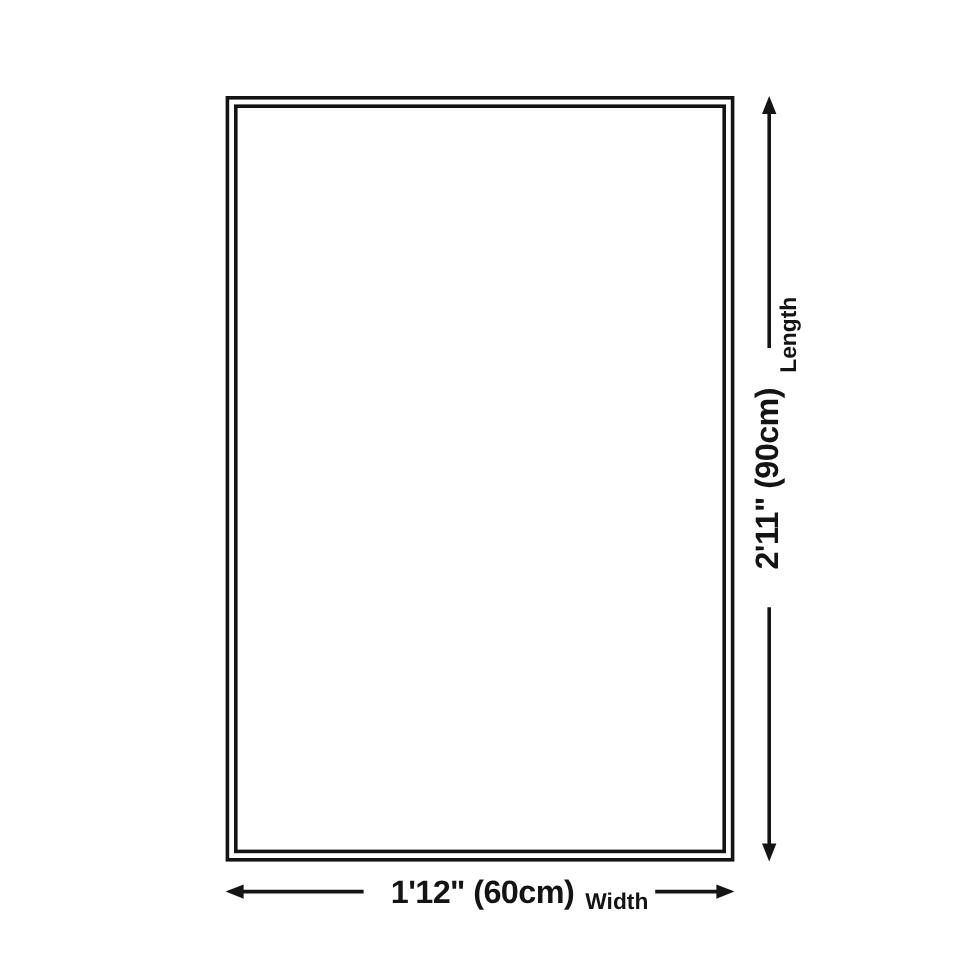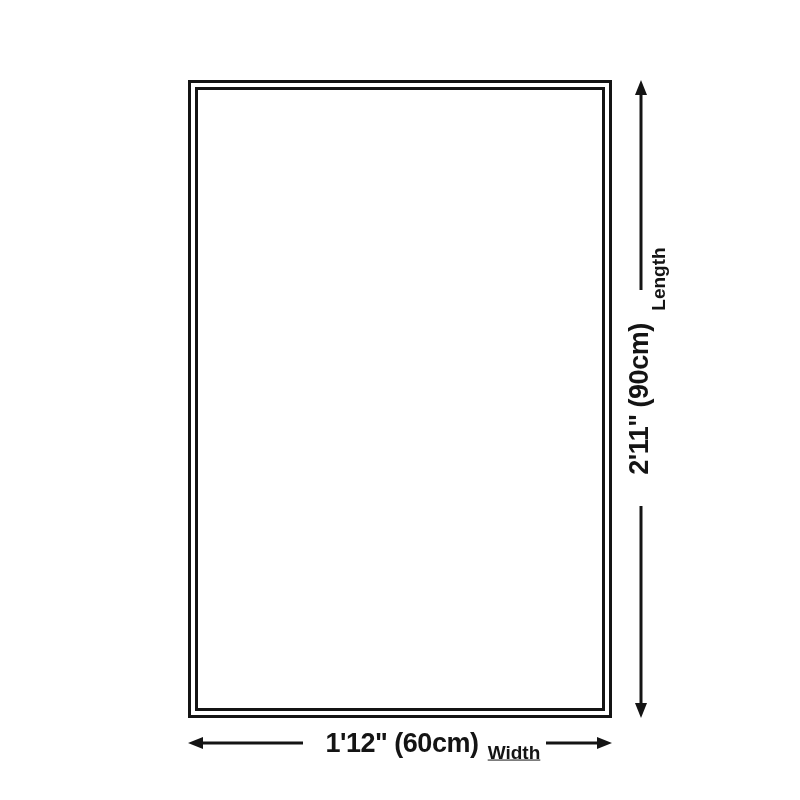--- a/index.html
+++ b/index.html
@@ -76,21 +76,20 @@
   }
   .width-value {
     left: 402px;
     top: 744px;
     transform: translate(-50%, -50%);
   }
   .width-label {
     left: 514px;
     top: 753px;
     transform: translate(-50%, -50%);
-    text-decoration: underline;
   }
 </style>
 </head>
 <body>
 
 <div class="stage">
 
   <div class="rug">
     <div class="rug-inner"></div>
   </div>

